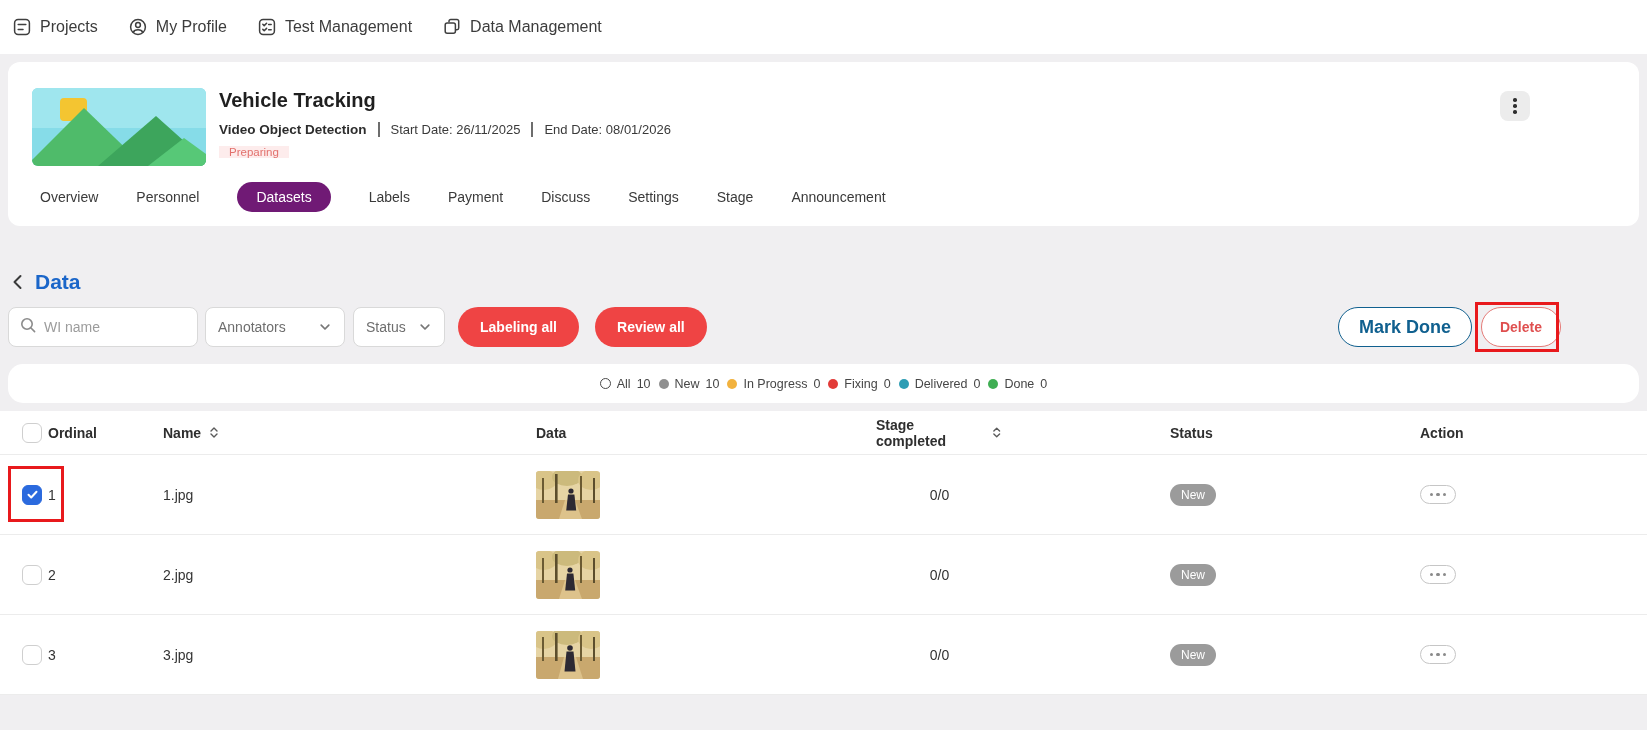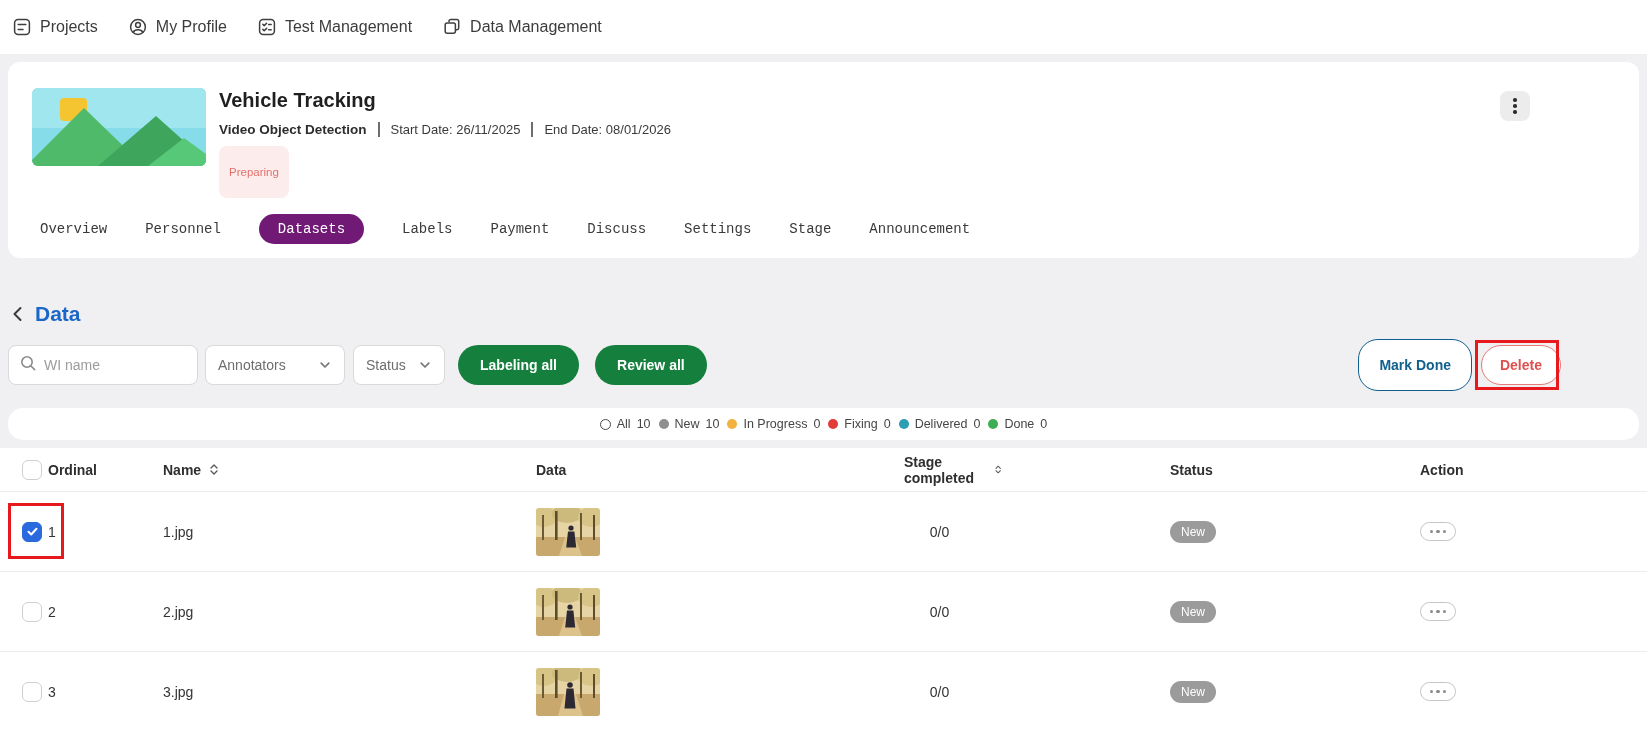--- a/index.html
+++ b/index.html
@@ -24,30 +24,30 @@
   }
   .card-head { display: flex; }
   .thumb-lg { width: 174px; height: 78px; border-radius: 6px; overflow: hidden; flex-shrink: 0; }
   .proj-info { margin-left: 13px; }
   .proj-title { font-size: 20px; font-weight: bold; color: #1f1f1f; margin-top: 1px; }
   .proj-meta { margin-top: 10px; display: flex; align-items: center; gap: 11px; font-size: 13px; color: #3a3a3a; }
   .proj-type { font-weight: bold; color: #2d2d2d; font-size: 13.5px; }
   .vdiv { width: 2px; height: 15px; background: #6d6d6d; }
   .badge-preparing {
     display: inline-block; margin-top: 9px; font-size: 11.5px; color: #e2716d;
-    background: #fdecec; padding: 20px 10px; border-radius: 8px;
+    background: #fdecec; padding: 0 10px; border-radius: 0;
   }
   .kebab-btn {
     margin-left: auto; width: 30px; height: 30px; margin-top: 3px; margin-right: 85px;
     background: #ececec; border-radius: 8px; border: none; cursor: pointer;
     display: flex; flex-direction: column; align-items: center; justify-content: center; gap: 2.5px;
   }
   .kebab-btn i { width: 3.5px; height: 3.5px; border-radius: 50%; background: #2e2e2e; }
   .tabs { margin-top: 16px; display: flex; align-items: center; gap: 38px; padding-left: 8px; font-size: 14px; color: #3a3a3a; }
-  .tab { cursor: pointer; padding: 7px 0; font-family: Liberation Mono, monospace; }
+  .tab { cursor: pointer; padding: 7px 0; }
   .tab.active { background: #701a75; color: #fff; padding: 7px 19px; border-radius: 17px; }
   
   .data-area { padding: 0 8px; }
   .data-title-row { margin-top: 44px; display: flex; align-items: center; gap: 7px; }
   .back-btn { background: none; border: none; cursor: pointer; display: flex; padding: 0; }
   .data-title { font-size: 21px; font-weight: bold; color: #1b66c9; }
   
   .toolbar { margin-top: 13px; display: flex; align-items: center; }
   .search-box {
     width: 190px; height: 40px; background: #fff; border: 1px solid #d9d9d9; border-radius: 8px;
@@ -56,40 +56,40 @@
   .search-box input { border: none; outline: none; flex: 1; font-size: 14px; color: #333; background: transparent; font-family: "Liberation Sans", sans-serif; }
   .search-box input::placeholder { color: #9c9c9c; }
   .select-box {
     height: 40px; background: #fff; border: 1px solid #d9d9d9; border-radius: 8px;
     display: flex; align-items: center; justify-content: space-between; padding: 0 12px;
     font-size: 14px; color: #6e6e6e; cursor: pointer;
   }
   .select-annotators { margin-left: 7px; width: 140px; }
   .select-status { margin-left: 8px; width: 92px; }
   .btn-primary {
-    height: 40px; padding: 0 22px; background: #15803d; color: #fff; border: none;
+    height: 40px; padding: 0 22px; background: #ef4444; color: #fff; border: none;
     border-radius: 20px; font-size: 14px; font-weight: bold; cursor: pointer; font-family: "Liberation Sans", sans-serif;
   }
   .btn-labeling { margin-left: 13px; }
   .btn-review { margin-left: 16px; }
   .toolbar-spacer { flex: 1; }
   .btn-outline {
-    height: 52px; padding: 0 20px; background: #fff; border: 1.5px solid #10608f; color: #10608f;
-    border-radius: 20px; font-size: 14px; font-weight: bold; cursor: pointer; font-family: "Liberation Sans", sans-serif;
+    height: 40px; padding: 0 20px; background: #fff; border: 1.5px solid #10608f; color: #10608f;
+    border-radius: 20px; font-size: 18px; font-weight: bold; cursor: pointer; font-family: "Liberation Sans", sans-serif;
   }
   .delete-wrap { position: relative; margin-left: 9px; margin-right: 78px; }
   .btn-delete {
     height: 40px; padding: 0 18px; background: #fff; border: 1px solid #e57a77; color: #df4f4f;
     border-radius: 20px; font-size: 14px; font-weight: bold; cursor: pointer; font-family: "Liberation Sans", sans-serif;
   }
   .annotation-box { position: absolute; border: 3px solid #e8191c; pointer-events: none; }
   .annotation-delete { left: -6px; top: -5px; width: 84px; height: 50px; }
   
   .status-bar {
-    margin-top: 17px; height: 32px; background: #fff; border-radius: 15px;
+    margin-top: 17px; height: 39px; background: #fff; border-radius: 15px;
     display: flex; align-items: center; justify-content: center; gap: 8px;
     font-size: 12.5px; color: #464646;
   }
   .chip { display: flex; align-items: center; gap: 6px; cursor: pointer; }
   .dot { width: 10px; height: 10px; border-radius: 50%; flex-shrink: 0; }
   .dot-ring { width: 11px; height: 11px; border: 1.6px solid #4a4a4a; background: #fff; }
   .dot-new { background: #8f8f8f; }
   .dot-progress { background: #f2b23e; }
   .dot-fixing { background: #e23b38; }
   .dot-delivered { background: #2d9db4; }
@@ -292,21 +292,21 @@
         </div>
       <div>Ordinal</div>
       <div class="hcell-sort">
         <span>Name</span>
         <svg width="14" height="15" viewBox="0 0 14 15" fill="none" stroke="#5a5a5a" stroke-width="1.4" stroke-linecap="round" stroke-linejoin="round">
           <path d="M4 6 L7 3 L10 6"></path>
             <path d="M4 9 L7 12 L10 9"></path>
         </svg>
       </div>
       <div>Data</div>
-      <div class="hcell-sort" style="justify-content:center;margin-left:28px;">
+      <div class="hcell-sort" style="justify-content:center;">
         <span>Stage completed</span>
         <svg width="14" height="15" viewBox="0 0 14 15" fill="none" stroke="#5a5a5a" stroke-width="1.4" stroke-linecap="round" stroke-linejoin="round">
           <path d="M4 6 L7 3 L10 6"></path>
             <path d="M4 9 L7 12 L10 9"></path>
         </svg>
       </div>
       <div></div>
       <div>Status</div>
       <div>Action</div>
     </div>

